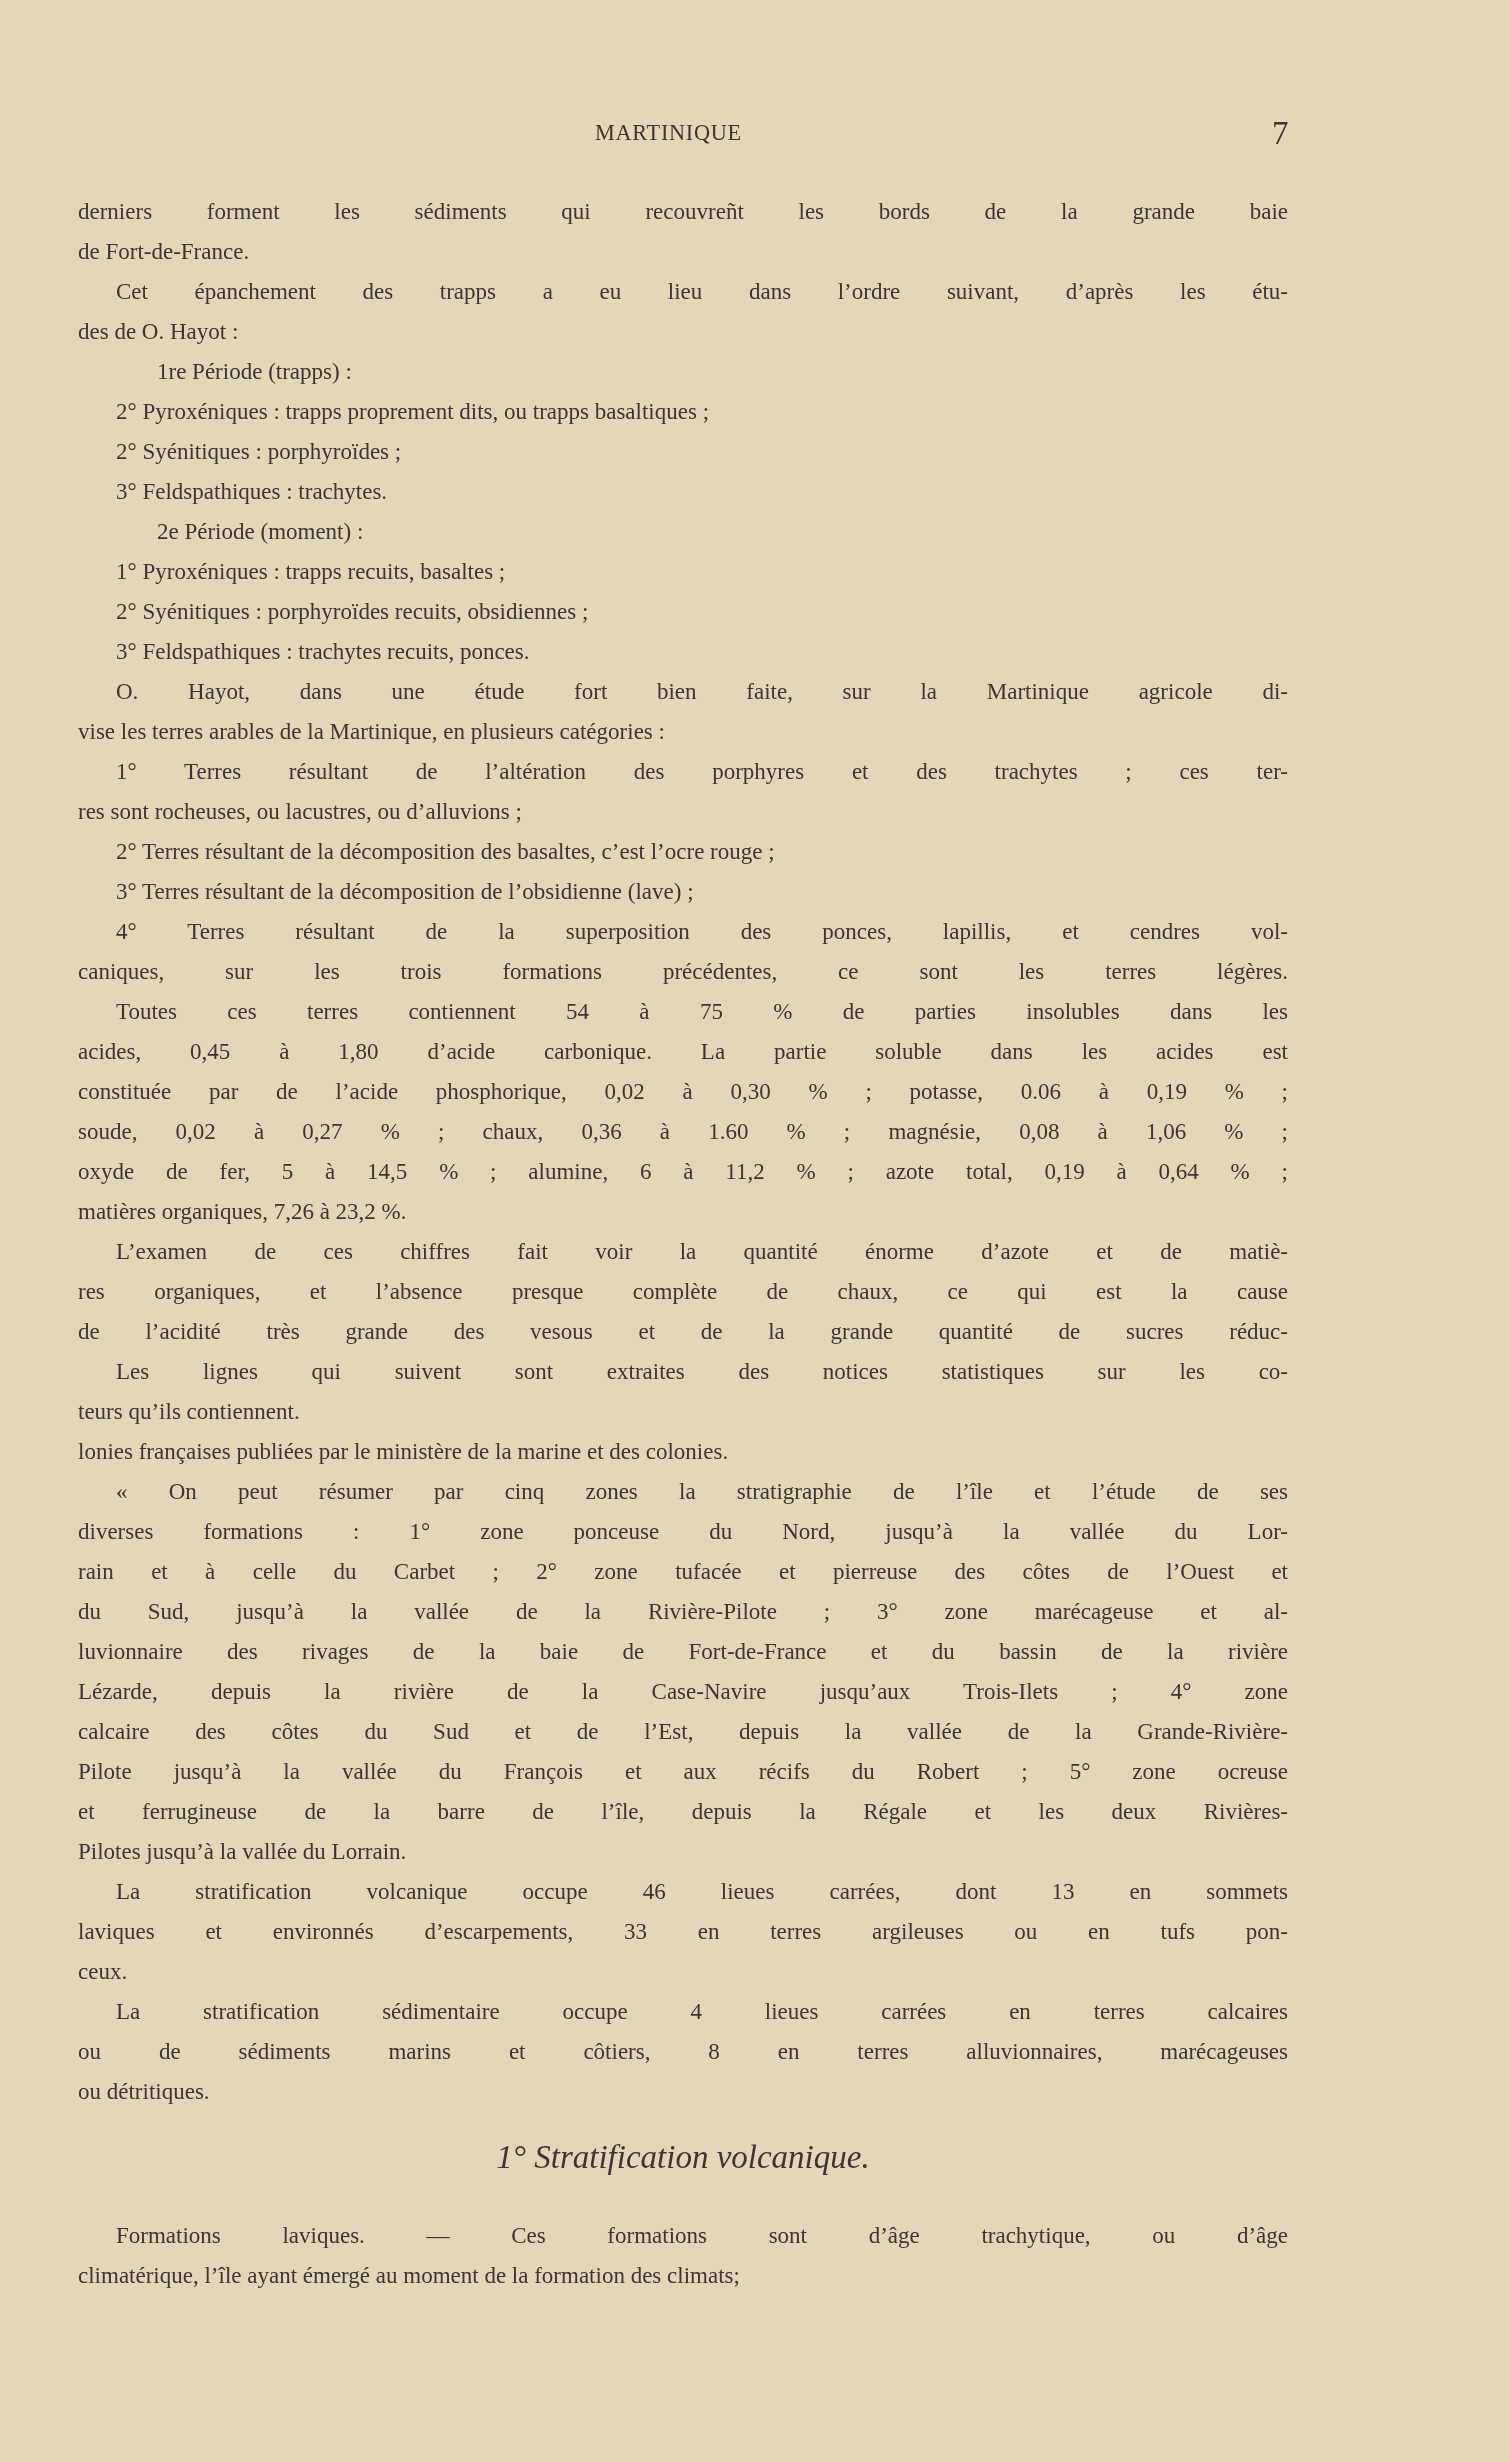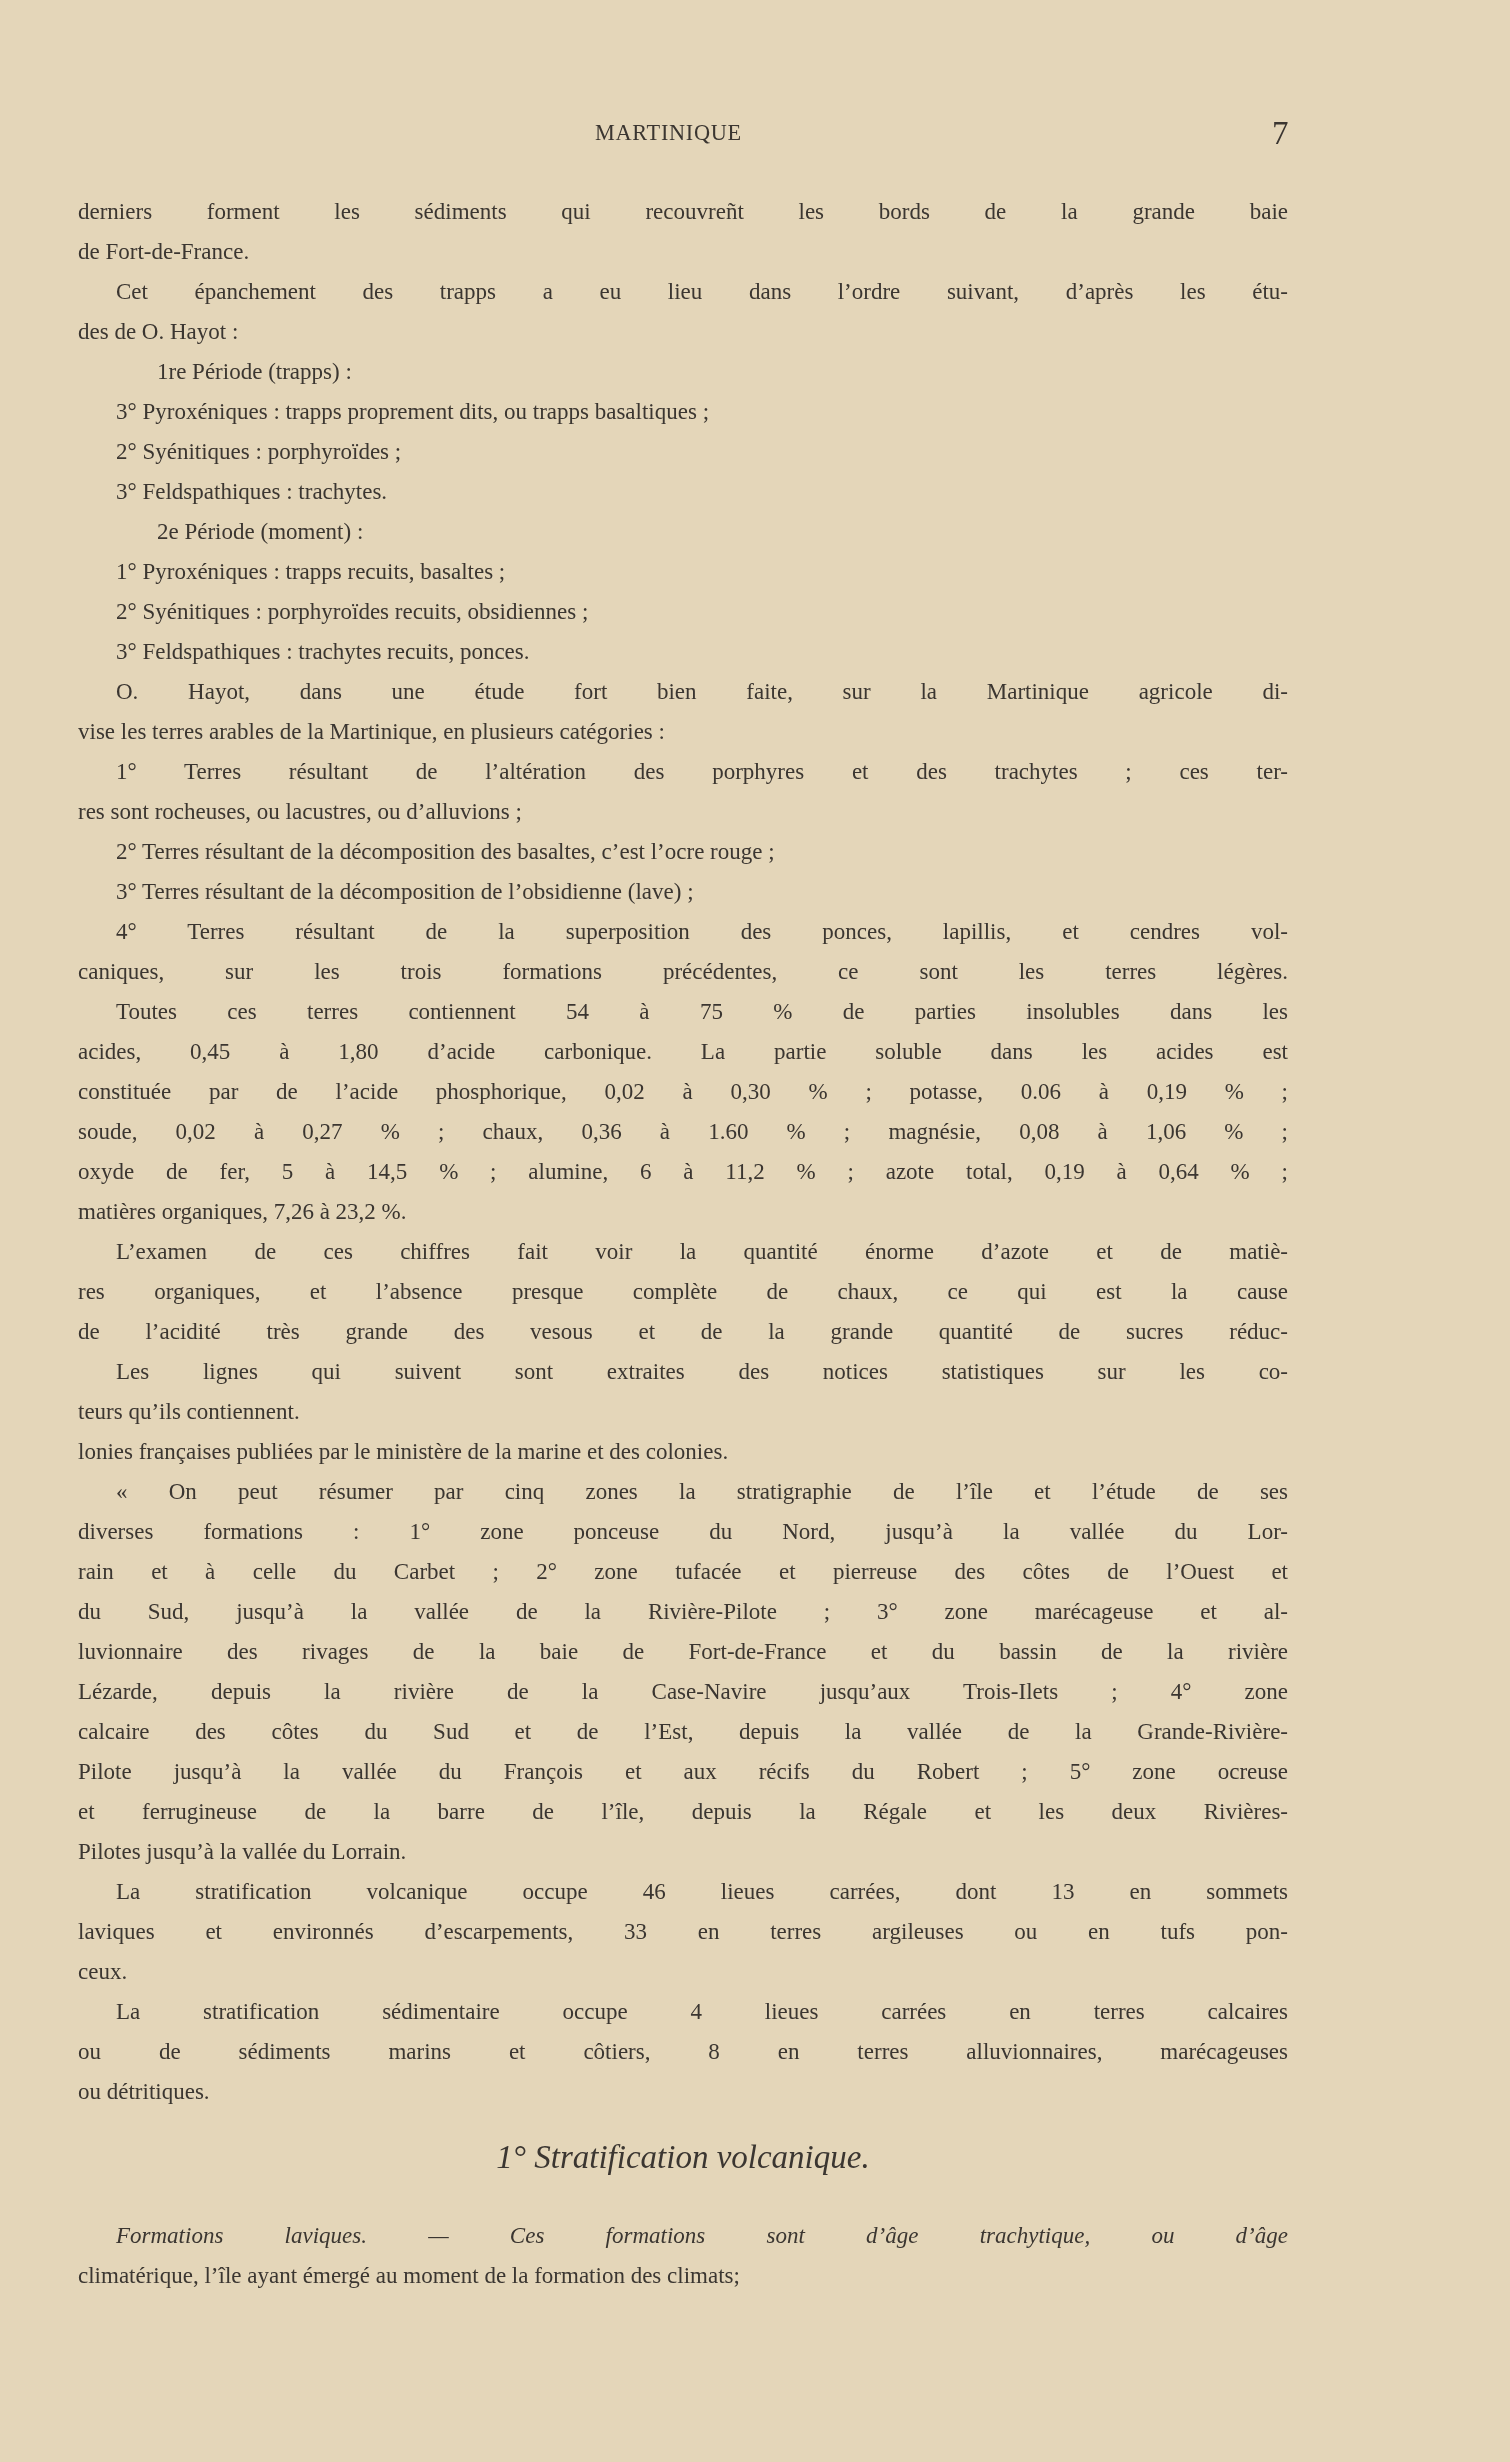--- a/index.html
+++ b/index.html
@@ -48,21 +48,21 @@
   <span class="head-title">MARTINIQUE</span>
   <span class="page-num">7</span>
 </div>
 
 <div class="body">
   <div class="line"><span style="white-space: nowrap;">derniers forment les sédiments qui recouvreñt les bords de la grande baie</span></div>
   <div class="line last"><span style="white-space: nowrap;">de Fort-de-France.</span></div>
   <div class="line ind1"><span style="white-space: nowrap;">Cet épanchement des trapps a eu lieu dans l’ordre suivant, d’après les étu-</span></div>
   <div class="line last"><span style="white-space: nowrap;">des de O. Hayot :</span></div>
   <div class="line last ind2"><span style="white-space: nowrap;">1re Période (trapps) :</span></div>
-  <div class="line last ind1"><span style="white-space: nowrap;">3° Pyroxéniques : trapps proprement dits, ou trapps basaltiques ;</span></div>
+  <div class="line last ind1"><span style="white-space: nowrap;">2° Pyroxéniques : trapps proprement dits, ou trapps basaltiques ;</span></div>
   <div class="line last ind1"><span style="white-space: nowrap;">2° Syénitiques : porphyroïdes ;</span></div>
   <div class="line last ind1"><span style="white-space: nowrap;">3° Feldspathiques : trachytes.</span></div>
   <div class="line last ind2"><span style="white-space: nowrap;">2e Période (moment) :</span></div>
   <div class="line last ind1"><span style="white-space: nowrap;">1° Pyroxéniques : trapps recuits, basaltes ;</span></div>
   <div class="line last ind1"><span style="white-space: nowrap;">2° Syénitiques : porphyroïdes recuits, obsidiennes ;</span></div>
   <div class="line last ind1"><span style="white-space: nowrap;">3° Feldspathiques : trachytes recuits, ponces.</span></div>
   <div class="line ind1"><span style="white-space: nowrap;">O. Hayot, dans une étude fort bien faite, sur la Martinique agricole di-</span></div>
   <div class="line last"><span style="white-space: nowrap;">vise les terres arables de la Martinique, en plusieurs catégories :</span></div>
   <div class="line ind1"><span style="white-space: nowrap;">1° Terres résultant de l’altération des porphyres et des trachytes ; ces ter-</span></div>
   <div class="line last"><span style="white-space: nowrap;">res sont rocheuses, ou lacustres, ou d’alluvions ;</span></div>
@@ -96,16 +96,16 @@
   <div class="line"><span style="white-space: nowrap;">laviques et environnés d’escarpements, 33 en terres argileuses ou en tufs pon-</span></div>
   <div class="line last"><span style="white-space: nowrap;">ceux.</span></div>
   <div class="line ind1"><span style="white-space: nowrap;">La stratification sédimentaire occupe 4 lieues carrées en terres calcaires</span></div>
   <div class="line"><span style="white-space: nowrap;">ou de sédiments marins et côtiers, 8 en terres alluvionnaires, marécageuses</span></div>
   <div class="line last"><span style="white-space: nowrap;">ou détritiques.</span></div>
 
   <div class="gap-before-heading"></div>
   <div class="heading ital">1° Stratification volcanique.</div>
   <div class="gap-after-heading"></div>
 
-  <div class="line ind1"><span style="white-space: nowrap; font-style: italic;">Formations laviques. — Ces formations sont d’âge trachytique, ou d’âge</span></div>
+  <div class="line ind1"><span style="white-space: nowrap;">Formations laviques. — Ces formations sont d’âge trachytique, ou d’âge</span></div>
   <div class="line last"><span style="white-space: nowrap;">climatérique, l’île ayant émergé au moment de la formation des climats;</span></div>
 </div>
 
 
 </body></html>

